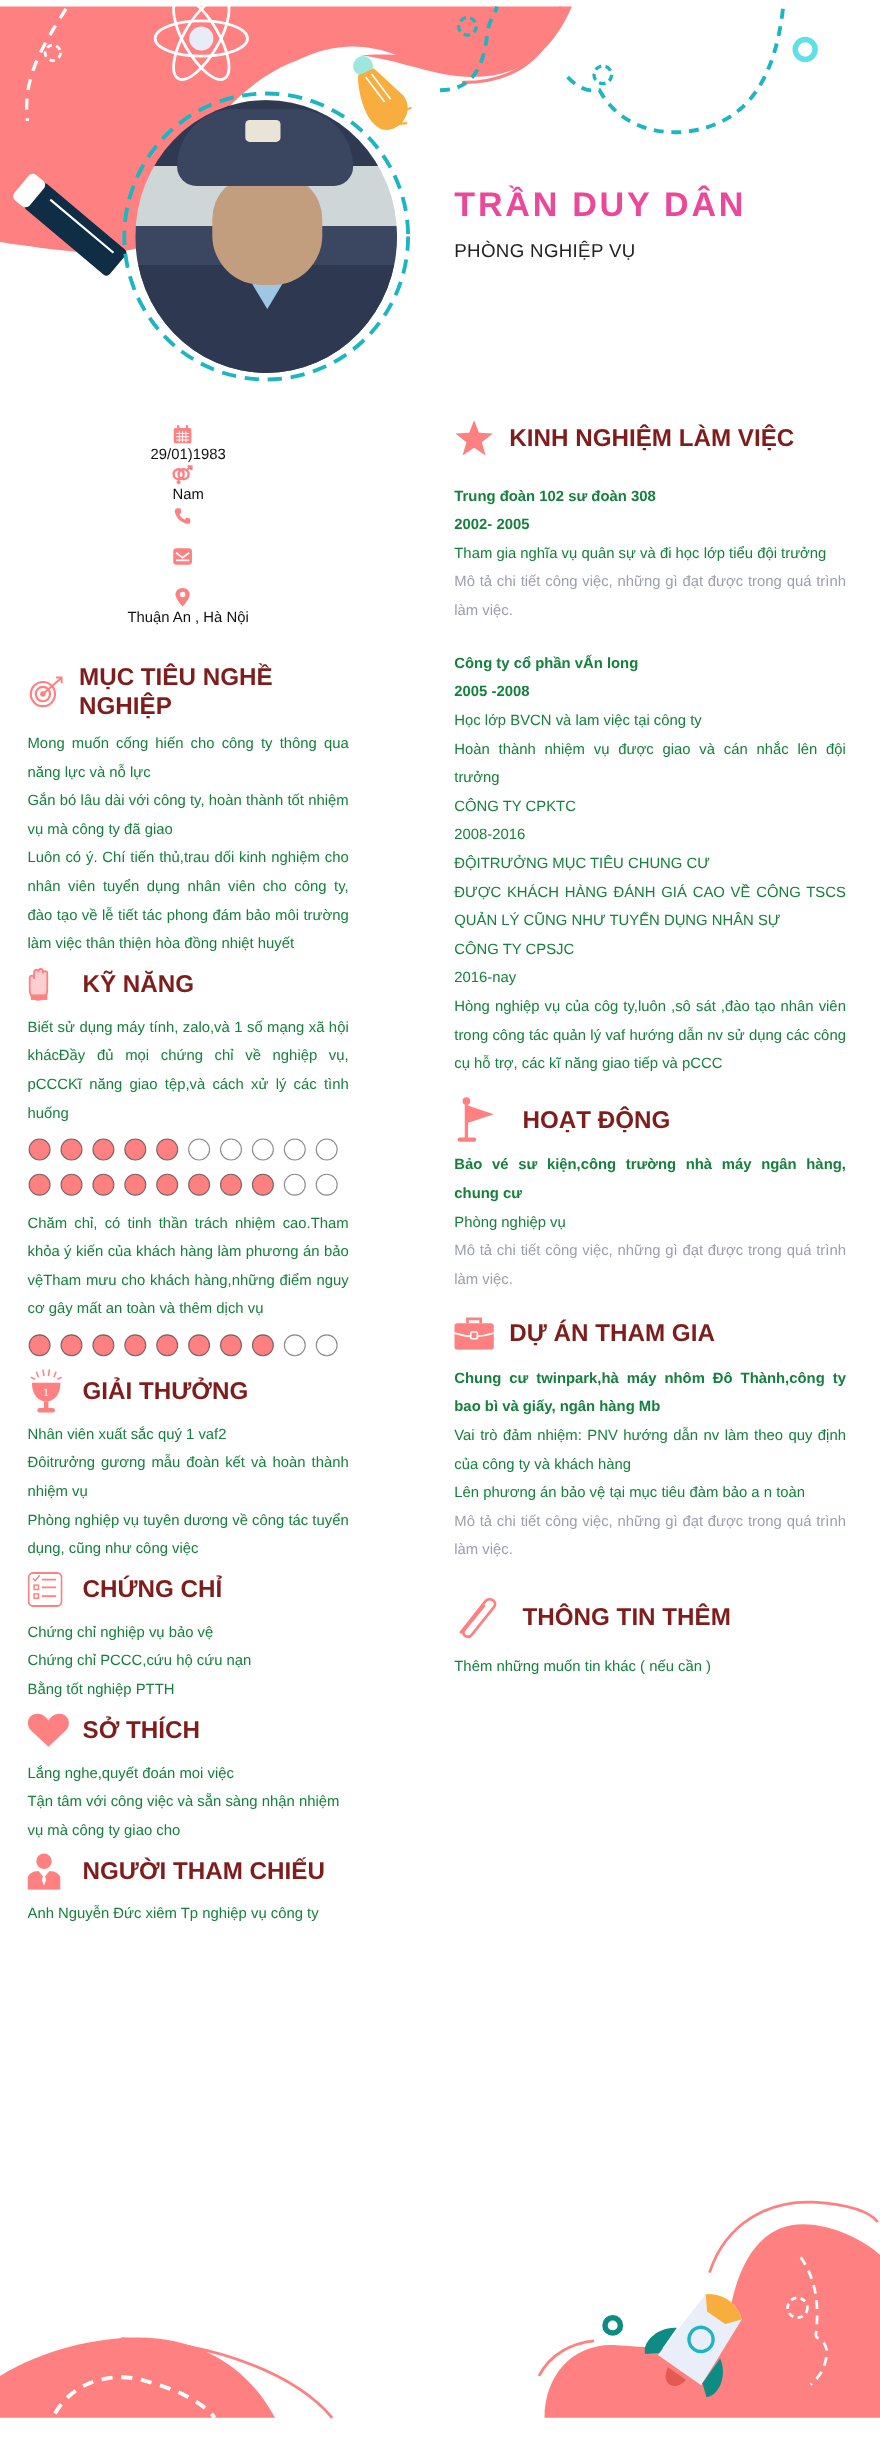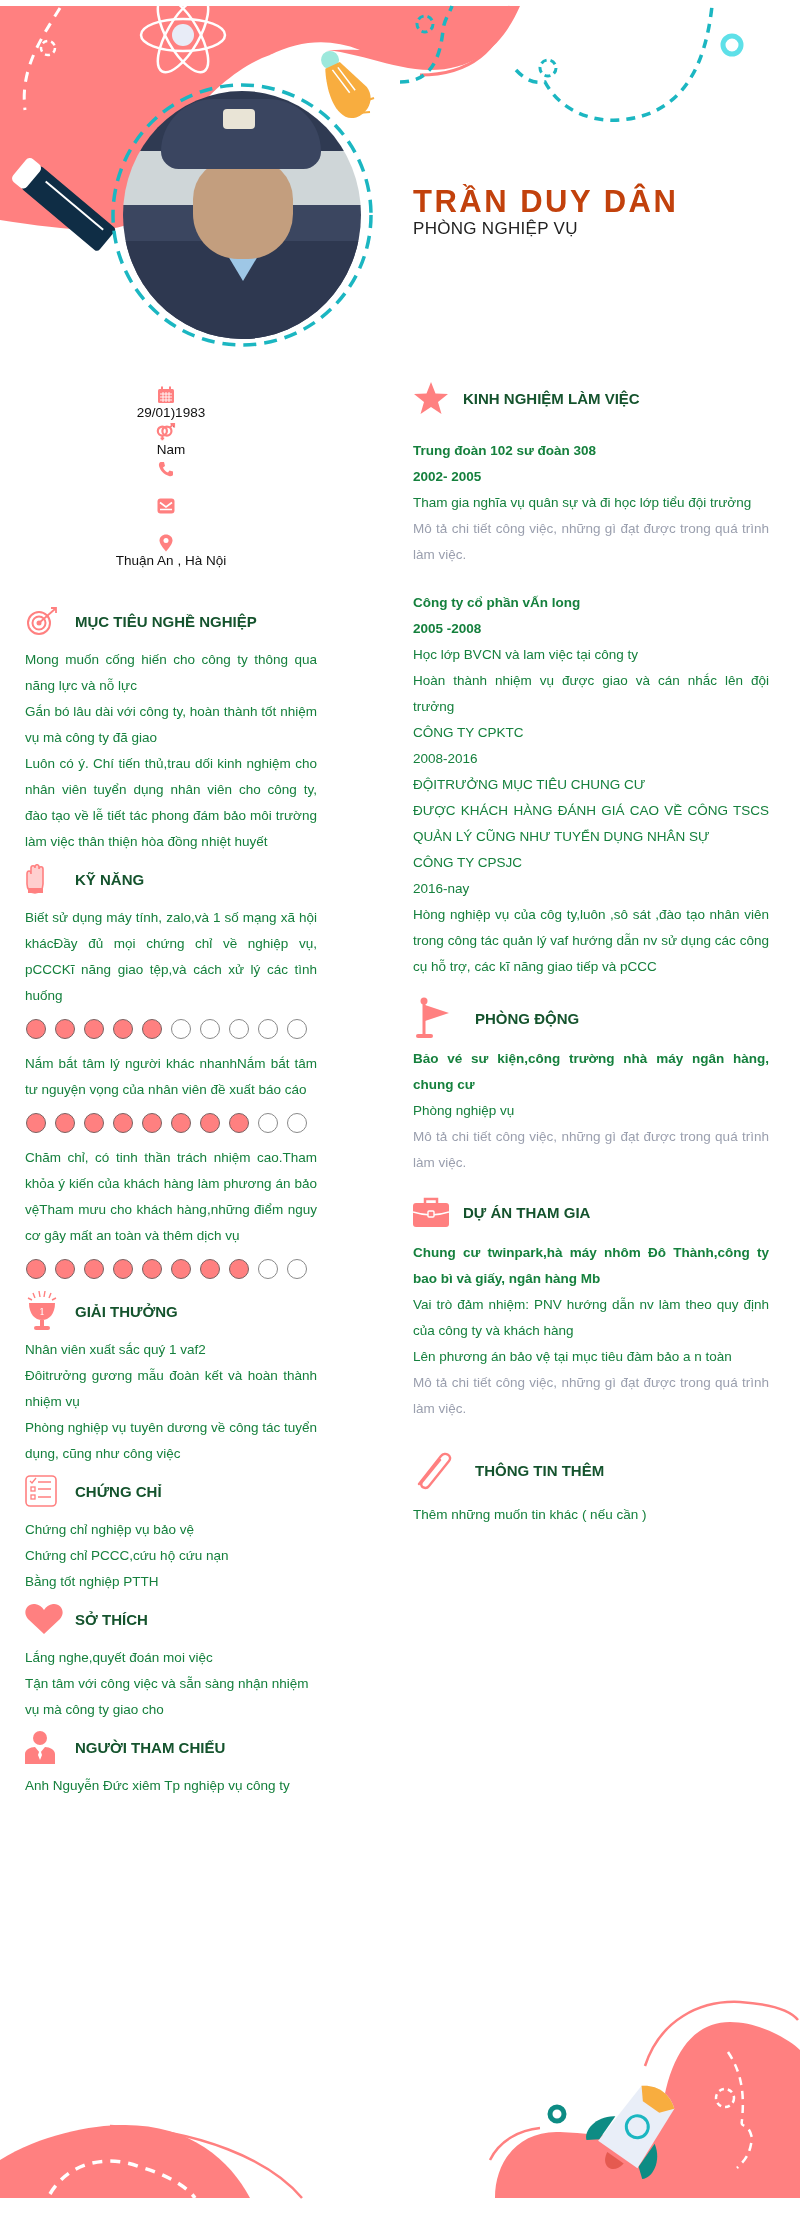--- a/index.html
+++ b/index.html
@@ -14,34 +14,34 @@
            background: radial-gradient(ellipse at 50% 40%, #c9a98a 0 22%, transparent 23%),
                        linear-gradient(180deg, #2f3a52 0 24%, #cfd6d8 24% 46%, #3b4660 46% 100%);
            overflow: hidden; }
   .photo .cap { position:absolute; left: 38px; top: 8px; width: 160px; height: 70px; background:#3a4560; border-radius: 60px 60px 20px 20px; }
   .photo .badge { position:absolute; left: 100px; top: 18px; width: 32px; height: 20px; background:#e9e4d6; border-radius: 4px; }
   .photo .face { position:absolute; left: 70px; top: 68px; width: 100px; height: 100px; background:#c39e7e; border-radius: 40% 40% 45% 45%; }
   .photo .coat { position:absolute; left: 0; top: 150px; width: 238px; height: 110px; background:#2e3850; }
   .photo .collar { position:absolute; left: 96px; top: 150px; width: 48px; height: 40px; background:#9ec7e6; clip-path: polygon(0 0,100% 0,50% 100%); }
   .ring { position: absolute; left: 0; top: 0; }
 
-  .name { position: absolute; left: 413px; top: 184px; font-size: 31px; font-weight: bold; letter-spacing: 2.5px; color: #c2410c; }
+  .name { position: absolute; left: 413px; top: 168px; font-size: 31px; font-weight: bold; letter-spacing: 2.5px; color: #ec4899; }
   .subtitle { position: absolute; left: 413px; top: 219px; font-size: 17px; color: #222; letter-spacing: 0.3px; }
 
   
   .col-left { position: absolute; left: 25px; top: 385px; width: 292px; }
   .col-right { position: absolute; left: 413px; top: 380px; width: 356px; }
 
   .contact-row { display: flex; align-items: center; height: 37px; flex-direction: column; }
   .contact-row .ic { width: 20px; height: 20px; margin-left: 5px; margin-right: 15px; display:flex; align-items:center; justify-content:center; }
   .contact-row .txt { font-size: 13.5px; color: #111; }
 
   .sec-head { display: flex; align-items: center; margin-bottom: 8px; }
   .sec-head .hic { width: 40px; height: 36px; display:flex; align-items:center; justify-content:flex-start; }
-  .sec-head .htxt { font-size: 15px; font-weight: bold; color: #14532d; margin-left: 10px; }
+  .sec-head .htxt { font-size: 22px; font-weight: bold; color: #7f1d1d; margin-left: 10px; }
 
   .para { font-size: 13.5px; line-height: 26px; text-align: justify; color: #15803d; }
   .para.muted { color: #9a9fae; }
   .para.bold { font-weight: bold; }
 
   .dots { display: flex; gap: 9px; margin: 10px 0 12px 1px; }
   .dot { width: 20px; height: 20px; border-radius: 50%; border: 1.5px solid #8a8a8a; background: #fff; }
   .dot.on { background: #ff8080; border-color: #7a6262; }
 
   .bottom-deco { position: absolute; left: 0; top: 1980px; }
@@ -196,21 +196,20 @@
             <span class="dot on"></span>
             <span class="dot"></span>
             <span class="dot"></span>
             <span class="dot"></span>
             <span class="dot"></span>
             <span class="dot"></span>
         </div>
       </div>
 
       <div>
-        <div class="para">Nắm bắt tâm lý người khác nhanhNắm bắt tâm tư nguyện vọng của nhân viên đề xuất báo cáo</div>
         <div class="dots">
           <span class="dot on"></span>
             <span class="dot on"></span>
             <span class="dot on"></span>
             <span class="dot on"></span>
             <span class="dot on"></span>
             <span class="dot on"></span>
             <span class="dot on"></span>
             <span class="dot on"></span>
             <span class="dot"></span>
@@ -336,21 +335,21 @@
     <div style="margin-top:20px">
       <div class="sec-head" style="margin-bottom:10px">
         <span class="hic" style="width:52px">
           <svg width="40" height="44" viewBox="0 0 40 44">
               <circle cx="11" cy="5" r="3.5" fill="#ff8080"></circle>
               <rect x="9.5" y="5" width="3" height="34" fill="#ff8080"></rect>
               <path d="M12 9 L36 17 L12 25 Z" fill="#ff8080"></path>
               <rect x="3" y="38" width="17" height="4" rx="2" fill="#ff8080"></rect>
             </svg>
         </span>
-        <span class="htxt">PHÒNG ĐỘNG</span>
+        <span class="htxt">HOẠT ĐỘNG</span>
       </div>
       <div class="para bold">Bảo vé sư kiện,công trường nhà máy ngân hàng, chung cư</div>
       <div class="para">Phòng nghiệp vụ</div>
       <div class="para muted"> Mô tả chi tiết công việc, những gì đạt được trong quá trình làm việc.</div>
     </div>
 
     <div style="margin-top:18px">
       <div class="sec-head" style="margin-bottom:10px">
         <span class="hic">
           <svg width="36" height="30" viewBox="0 0 36 30">

